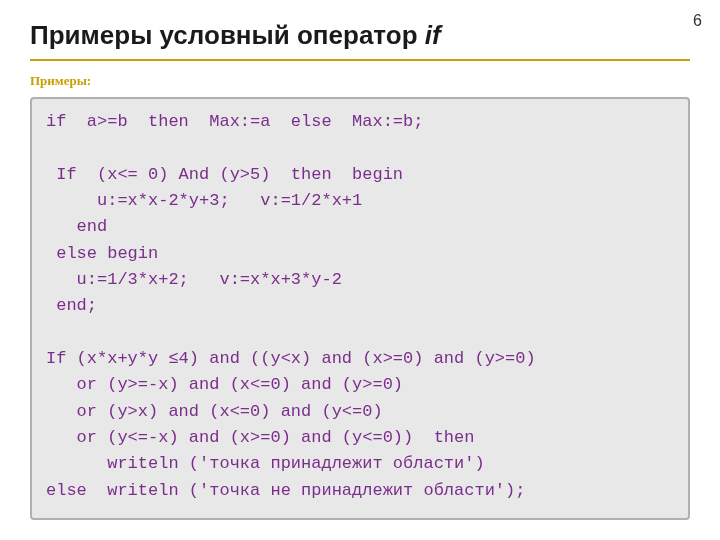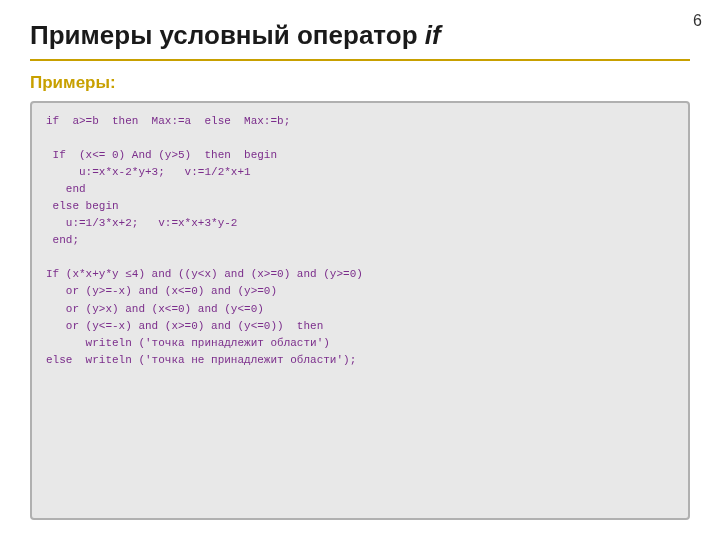--- a/index.html
+++ b/index.html
@@ -41,39 +41,39 @@
       color: #1a1a1a;
       font-family: Arial, sans-serif;
     }
 
     .slide-title em {
       font-style: italic;
       text-align: center;
     }
 
     .examples-label {
-      font-size: 17px;
+      font-size: 13px;
       color: #c8a000;
       font-weight: bold;
       margin-bottom: 8px;
-      font-family: Liberation Sans, sans-serif;
+      font-family: Liberation Serif, serif;
     }
 
     .code-box {
       background: #e8e8e8;
       border: 2px solid #b0b0b0;
       border-radius: 4px;
       padding: 10px 14px;
       flex: 1;
       overflow: hidden;
     }
 
     .code-text {
       font-family: 'Courier New', Courier, monospace;
-      font-size: 11px;
+      font-size: 17px;
       color: #7b2d8b;
       line-height: 1.55;
       white-space: pre;
     }
   </style>
 </head>
 <body>
 
 <div class="slide-container">
 

